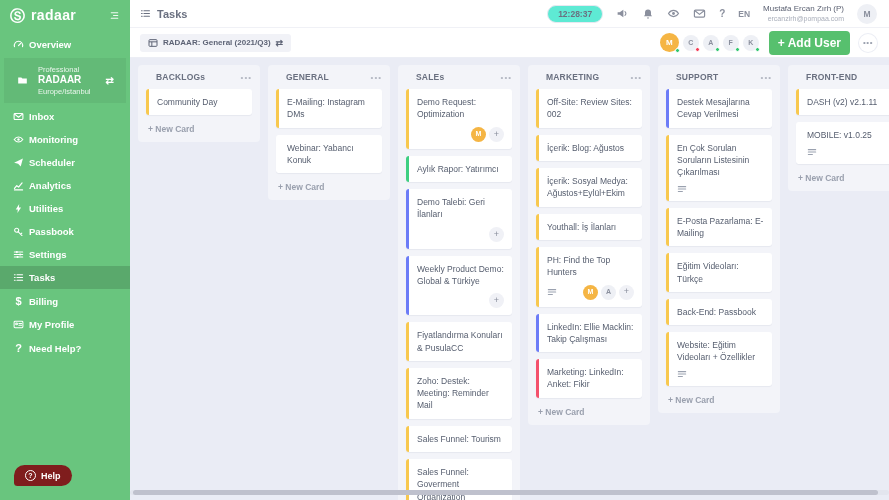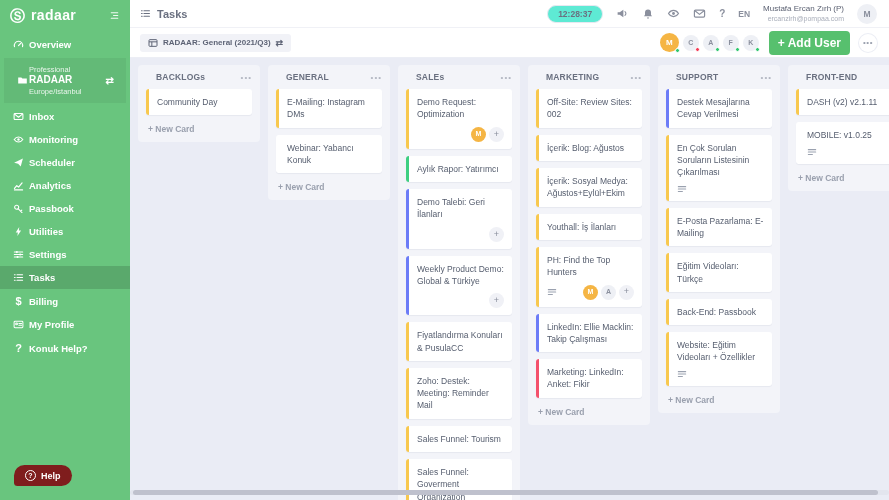--- a/index.html
+++ b/index.html
@@ -9,21 +9,21 @@
   
   .sidebar { width:130px; min-width:130px; height:500px; background:#69c57e; color:#fff; position:relative; display:flex; flex-direction:column; }
   .logo-row { height:30px; display:flex; align-items:center; padding:0 10px; gap:6px; }
   .logo-mark { font-size:15px; font-weight:bold; line-height:1; }
   .logo-text { font-size:14px; font-weight:bold; letter-spacing:.4px; flex:1; }
   .collapse-btn { opacity:.9; cursor:pointer; display:flex; }
   .nav { display:flex; flex-direction:column; margin-top:3px; }
   .side-item { display:flex; align-items:center; gap:4px; padding:6px 12px; font-size:9.5px; font-weight:bold; cursor:pointer; }
   .side-item .ic { width:13px; display:flex; justify-content:center; align-items:center; font-size:10px; font-weight:bold; }
   .side-item.active { background:rgba(0,0,0,.14); }
-  .workspace { display:flex; align-items:center; padding:7px 12px; background:rgba(0,0,0,.05); margin:2px 4px; cursor:pointer; }
+  .workspace { display:flex; align-items:center; gap:9px; padding:7px 12px; background:rgba(0,0,0,.05); margin:2px 4px; cursor:pointer; }
   .workspace .ic { width:13px; display:flex; justify-content:center; }
   .ws-lines { flex:1; line-height:1.25; }
   .ws-plan, .ws-region { font-size:7.5px; opacity:.85; }
   .ws-name { font-size:10px; font-weight:bold; }
   .ws-swap { font-size:10px; font-weight:bold; }
   .help-btn { position:absolute; left:14px; bottom:14px; background:#6170f0; color:#fff; border:none; border-radius:12px 12px 12px 4px; padding:5px 11px; font-size:9px; font-weight:bold; display:flex; align-items:center; gap:5px; cursor:pointer; font-family:inherit; }
   .help-q { display:inline-flex; width:11px; height:11px; border:1px solid #fff; border-radius:50%; font-size:7px; align-items:center; justify-content:center; }
 
   
   .main { flex:1; display:flex; flex-direction:column; height:500px; min-width:0; }
@@ -133,34 +133,34 @@
         <span class="ic">
           <svg class="ic-svg" width="11" height="11" viewBox="0 0 12 12" fill="none" stroke="currentColor" stroke-width="1.3" stroke-linecap="round" stroke-linejoin="round">
             <path d="M1.6 9.2l2.5-3 2 1.5 3.8-4.6"></path>
             <path d="M1.6 10.8h8.8"></path>
           </svg>
         </span>
         <span>Analytics</span>
       </div>
       <div class="side-item">
         <span class="ic">
+          <svg class="ic-svg" width="11" height="11" viewBox="0 0 12 12" fill="currentColor">
+            <path d="M6.8 1L3 7h2.3L4.8 11l4-6.2H6.4z"></path>
+          </svg>
+        </span>
+        <span>Utilities</span>
+      </div>
+      <div class="side-item">
+        <span class="ic">
           <svg class="ic-svg" width="11" height="11" viewBox="0 0 12 12" fill="none" stroke="currentColor" stroke-width="1.2" stroke-linecap="round">
             <circle cx="4" cy="4.6" r="2.2"></circle>
             <path d="M5.8 6.4l4 4M8.4 9l1.2-1.2"></path>
           </svg>
         </span>
         <span>Passbook</span>
-      </div>
-      <div class="side-item">
-        <span class="ic">
-          <svg class="ic-svg" width="11" height="11" viewBox="0 0 12 12" fill="currentColor">
-            <path d="M6.8 1L3 7h2.3L4.8 11l4-6.2H6.4z"></path>
-          </svg>
-        </span>
-        <span>Utilities</span>
       </div>
       <div class="side-item">
         <span class="ic">
           <svg class="ic-svg" width="11" height="11" viewBox="0 0 12 12" fill="none" stroke="currentColor" stroke-width="1.1" stroke-linecap="round">
             <path d="M1.4 3.4h9.2M1.4 6h9.2M1.4 8.6h9.2"></path>
             <circle cx="4.2" cy="3.4" r="1.1" fill="currentColor" stroke="none"></circle>
             <circle cx="7.8" cy="6" r="1.1" fill="currentColor" stroke="none"></circle>
             <circle cx="5" cy="8.6" r="1.1" fill="currentColor" stroke="none"></circle>
           </svg>
         </span>
@@ -187,21 +187,21 @@
             <circle cx="3.9" cy="5.4" r="1"></circle>
             <path d="M6.4 4.8h3M6.4 6.9h3" stroke-linecap="round"></path>
           </svg>
         </span>
         <span>My Profile</span>
       </div>
       <div class="side-item">
         <span class="ic">
           <span style="font-size:11px;font-weight:bold;">?</span>
         </span>
-        <span>Konuk Help?</span>
+        <span>Need Help?</span>
       </div>
     </nav>
   <button class="help-btn" style="background: #7f1d1d;">
     <span class="help-q">?</span>
     <span>Help</span>
   </button>
 </aside>
 
 <div class="main">
 

